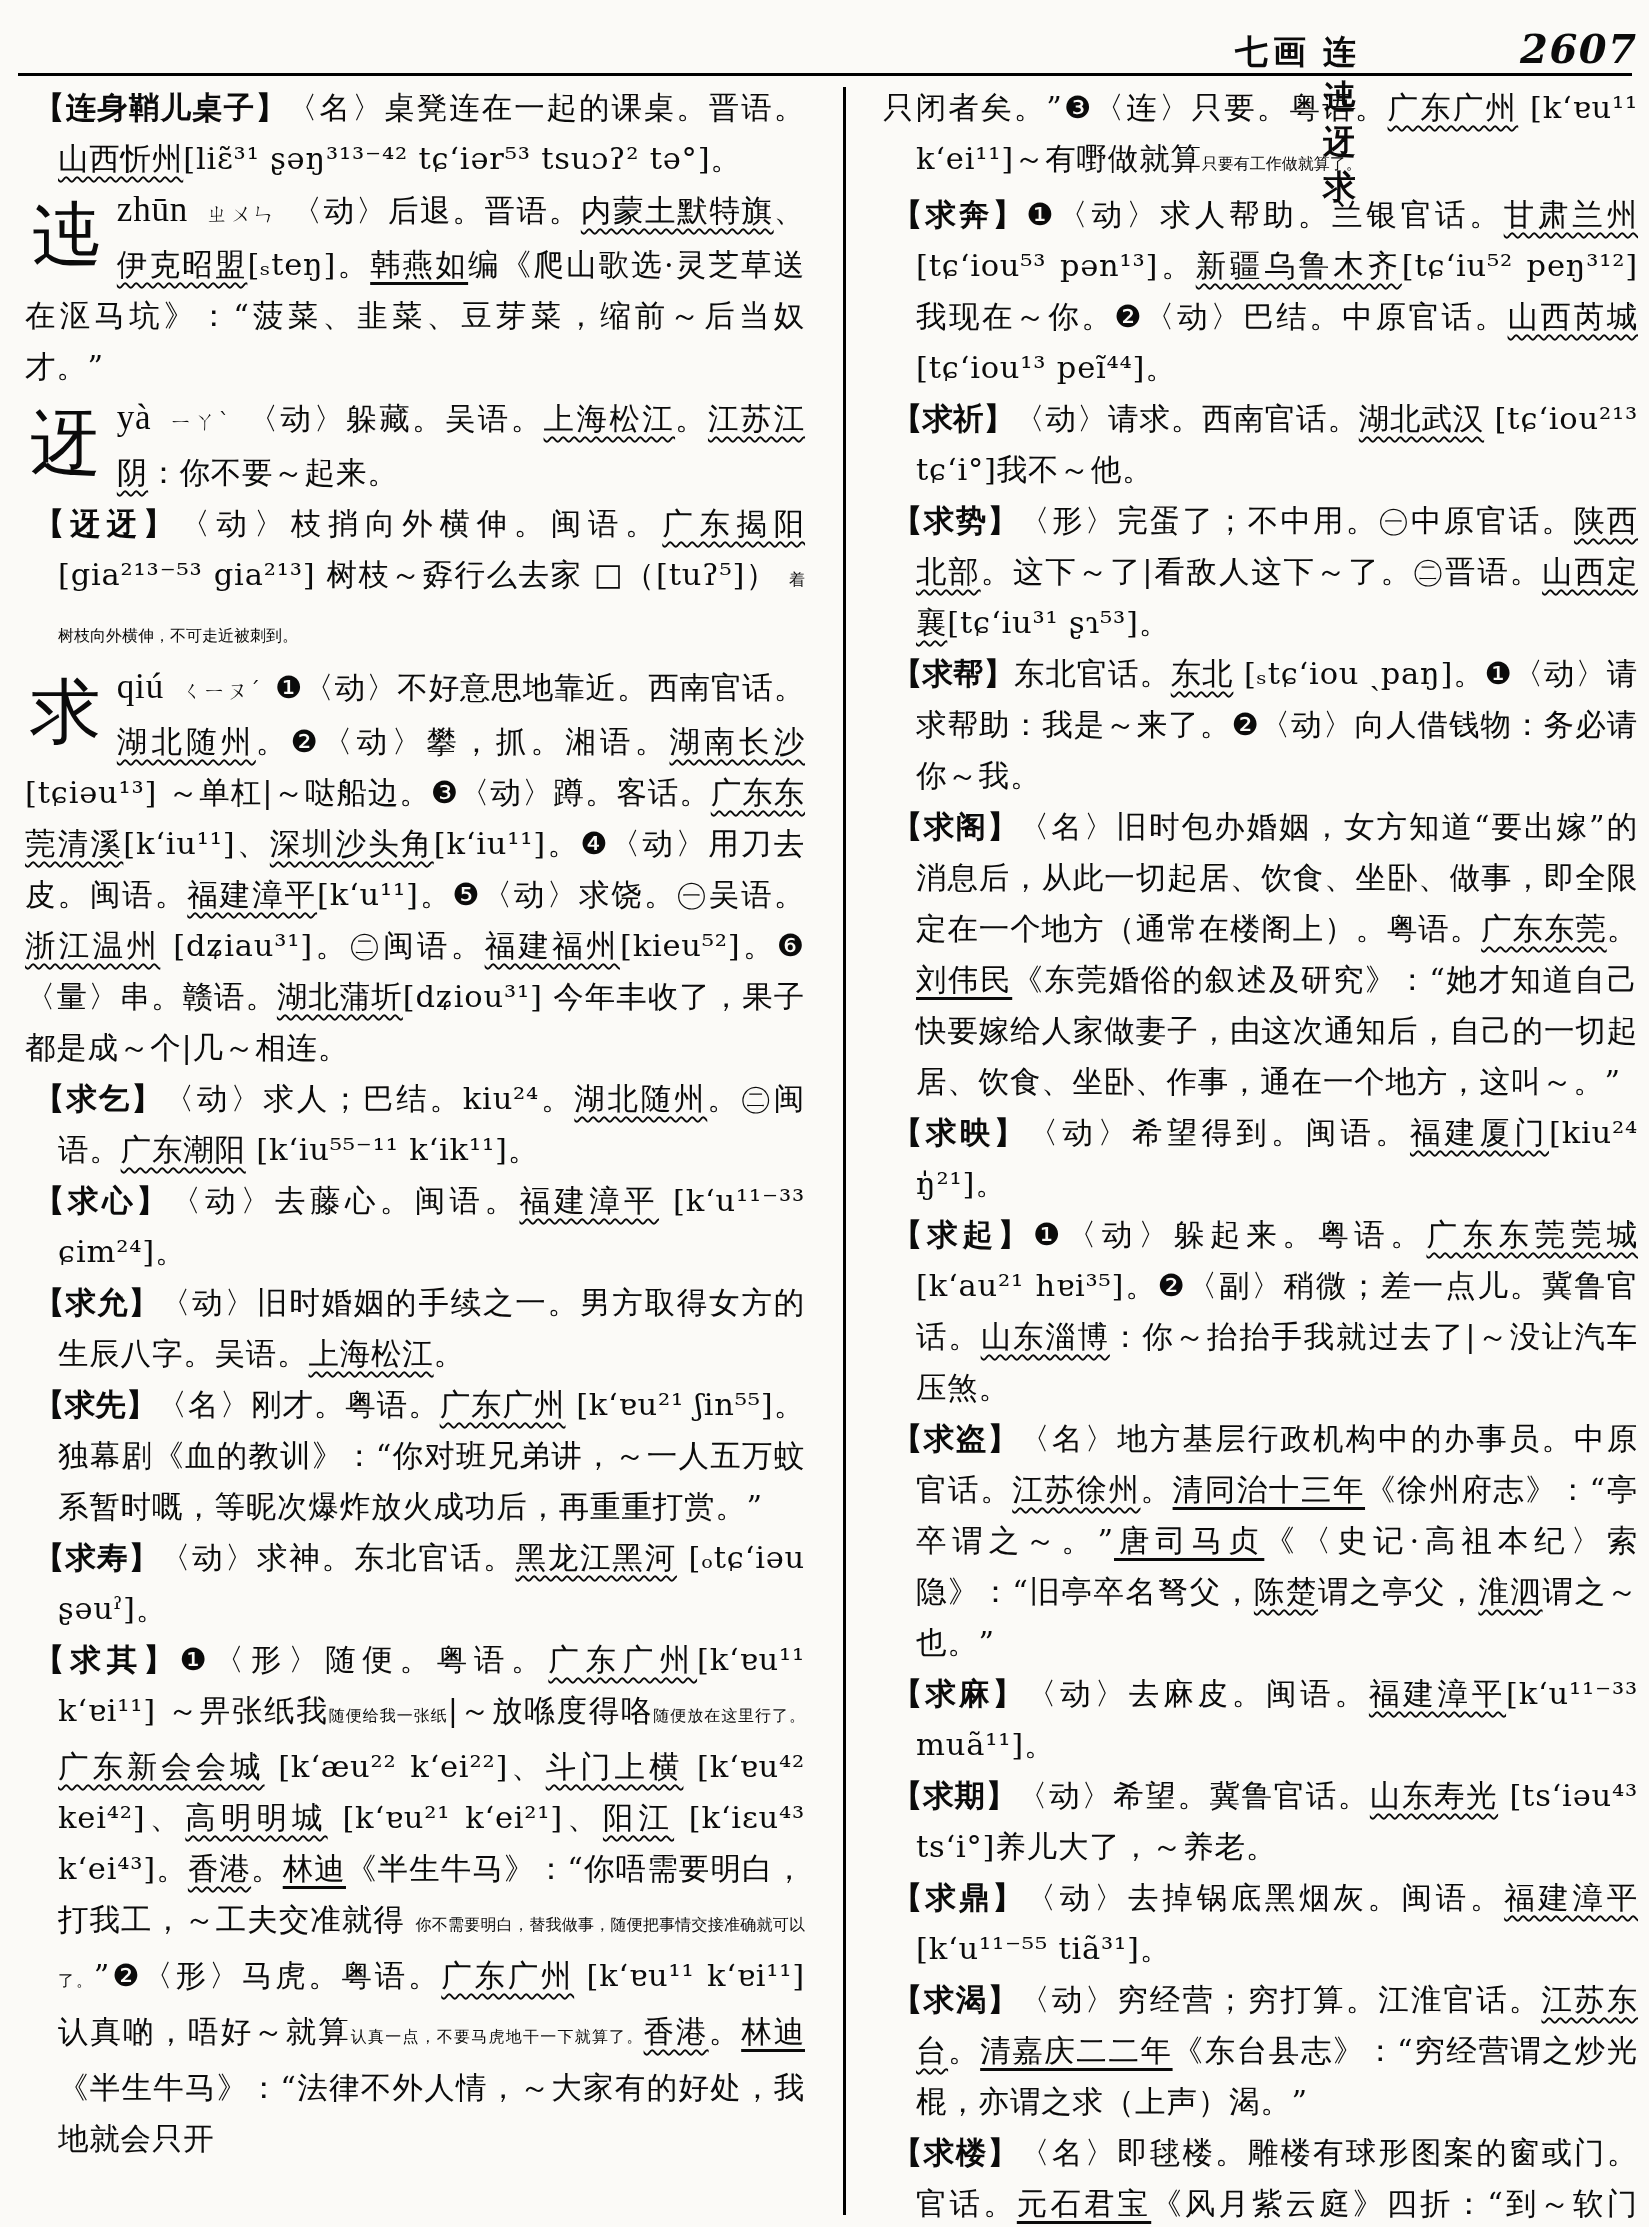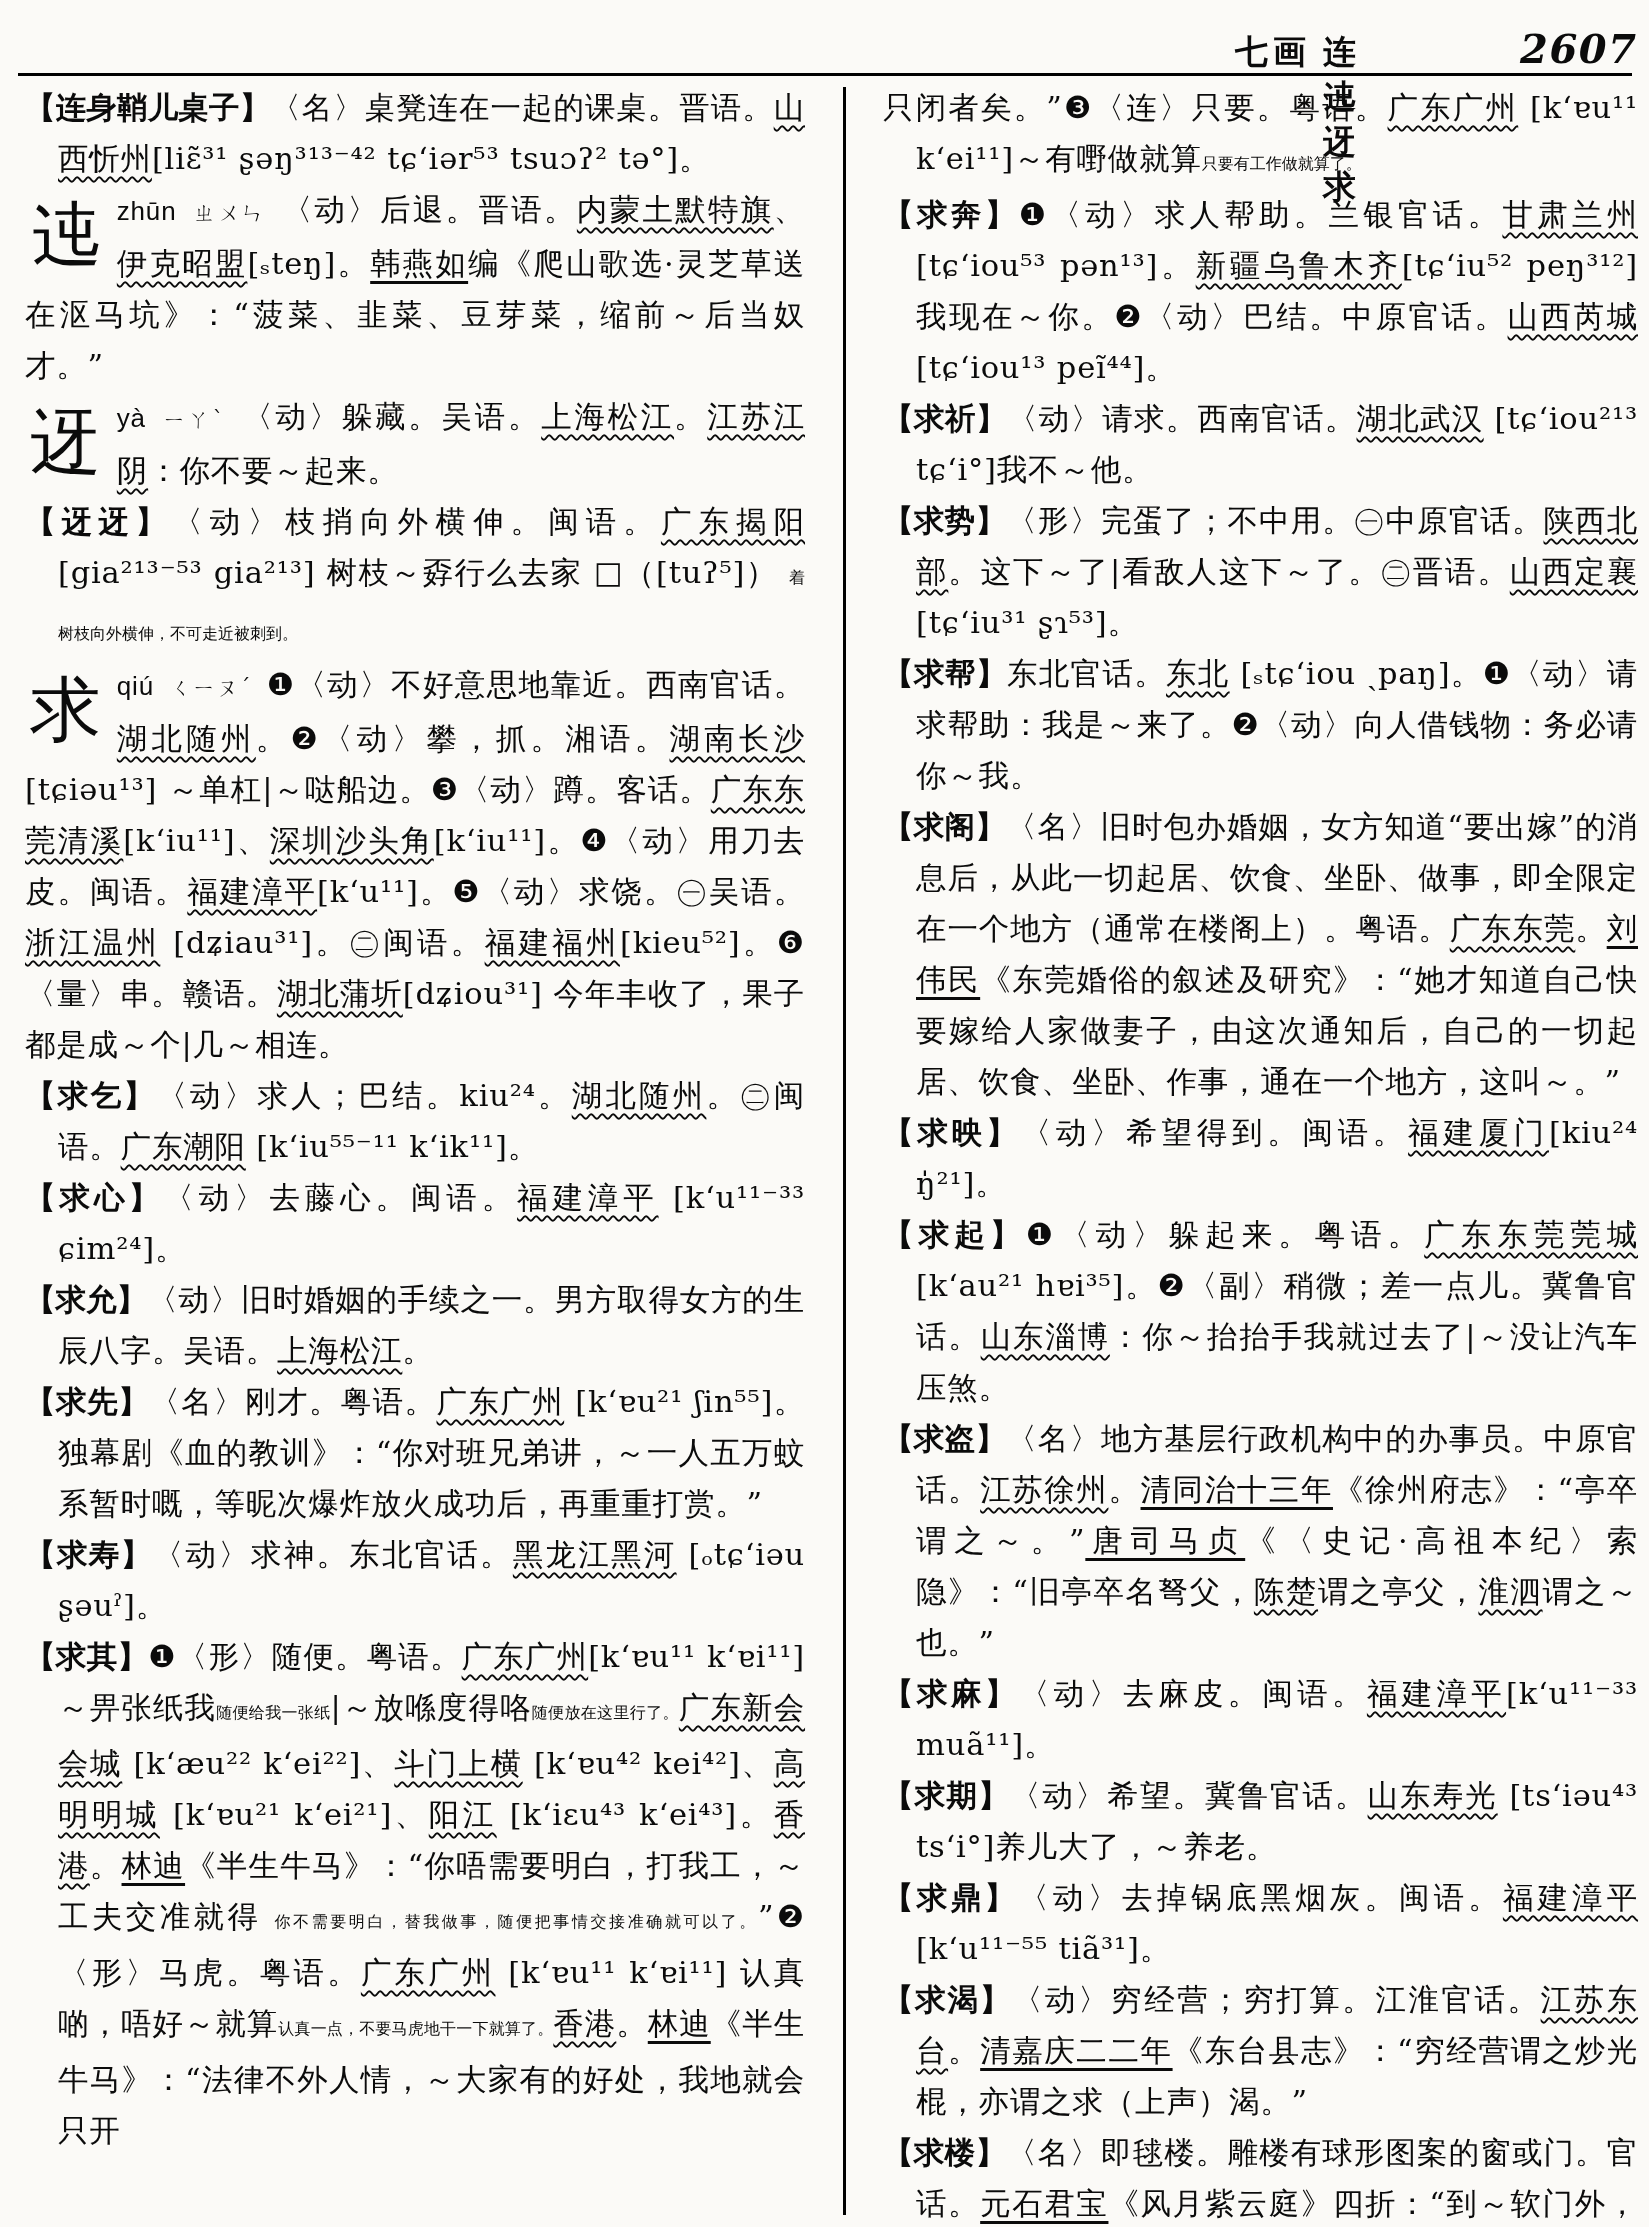--- a/index.html
+++ b/index.html
@@ -15,22 +15,22 @@
   .hdr .chars{position:absolute;left:1323px;top:5px;font-size:33px;letter-spacing:2.5px;}
   .hdr .pg{position:absolute;left:1520px;top:0;font-size:40px;font-style:italic;letter-spacing:1.6px;text-align:right;}
   .rule{position:absolute;top:73px;left:18px;width:1614px;height:3.3px;background:#000;}
   .divider{position:absolute;top:87px;left:843px;width:2.5px;height:2128px;background:#000;}
   .col{position:absolute;top:82px;font-size:30.5px;line-height:51px;text-align:justify;letter-spacing:0.8px;}
   .col.left{left:25px;width:780px;}
   .col.right{left:883px;width:755px;}
   .entry{padding-left:33px;text-indent:-33px;margin:0;}
   .entry.char-entry{padding-left:0;text-indent:0;}
   .bigchar{float:left;font-size:71px;line-height:86px;margin:8.2px 15px 0 5px;}
-  .head{font-weight:bold;letter-spacing:0;}
-  .pinyin{font-size:26px;font-family:Liberation Sans, sans-serif;margin-right:8.2px;}
+  .head{font-weight:bold;letter-spacing:0;margin-left:9px;}
+  .pinyin{font-size:35px;font-family:Liberation Serif, serif;margin-right:8.2px;}
   .zhuyin{font-size:21.4px;margin-right:6.6px;}
   .place{text-decoration:underline;text-decoration-style:wavy;text-decoration-thickness:1.6px;text-underline-offset:7.4px;}
   .person{text-decoration:underline;text-decoration-style:solid;text-decoration-thickness:2.5px;text-underline-offset:7.4px;}
   .gloss{font-size:16px;letter-spacing:0;}
 </style>
 </head>
 <body>
 
 <div class="page">
   <div class="hdr">

